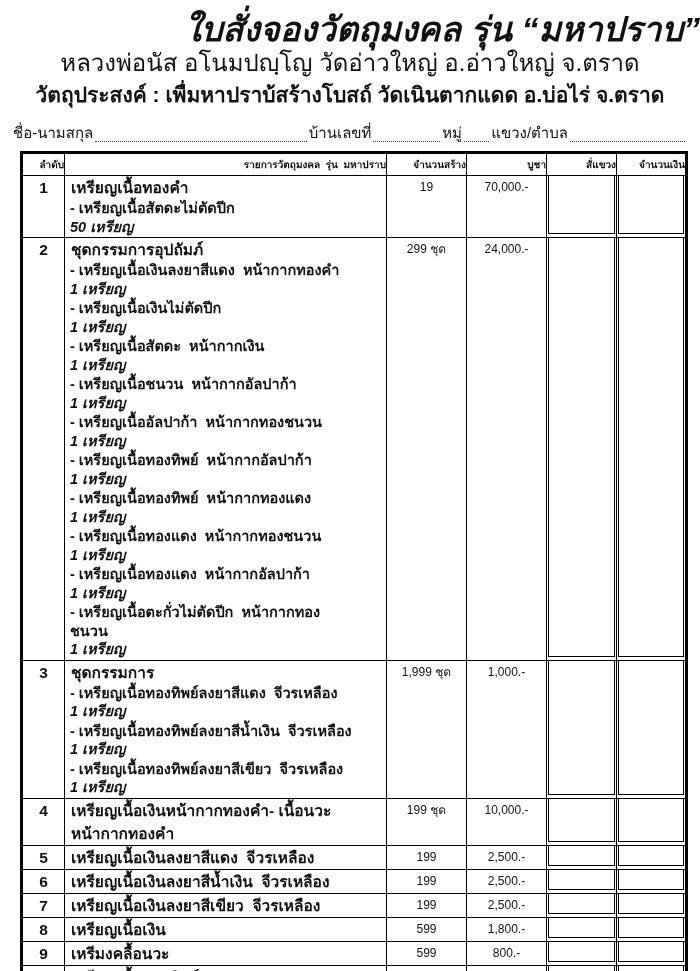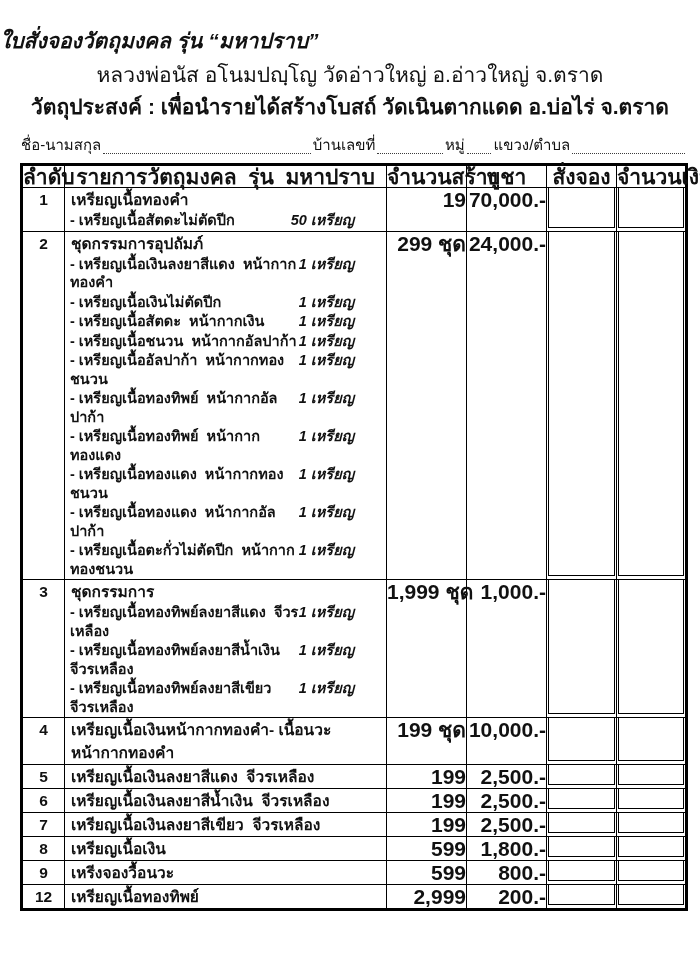--- a/index.html
+++ b/index.html
@@ -1,50 +1,50 @@
 <!DOCTYPE html>
 <html><head>
 <meta charset="utf-8">
 <style>
   html,body{margin:0;padding:0;background:#ffffff;}
   .page{
     position:relative;width:700px;height:971px;background:#fff;overflow:hidden;
     font-family:"Liberation Sans","DejaVu Sans",sans-serif;color:#111;
   }
   
-  .title{text-align:left;font-size:21px;font-weight:bold;font-style:italic;padding-top:24px;line-height:34px;}
-  .temple-line{text-align:center;font-size:21px;font-weight:normal;line-height:33px;}
+  .title{text-align:right;font-size:34px;font-weight:bold;font-style:italic;padding-top:12px;line-height:34px;}
+  .temple-line{text-align:center;font-size:24px;font-weight:normal;line-height:33px;}
   .purpose-line{text-align:center;font-size:21px;font-weight:bold;line-height:31px;}
   
-  .fields{margin:6px 14px 0 20px;font-size:15px;}
+  .fields{margin:6px 14px 0 12px;font-size:15px;}
   .field-row{display:flex;align-items:flex-end;height:29px;}
   .field-label{white-space:pre;padding:0 1px;}
   .dots{flex-grow:1;min-width:8px;border-bottom:1.6px dotted #3c3c3c;margin:0 1px 3px 1px;height:1px;}
   
   table.items{border-collapse:collapse;table-layout:fixed;width:665px;margin:6px 0 0 20px;border:3px solid #000;}
   table.items th,table.items td{border:1.5px solid #000;padding:0;}
-  table.items th{font-size:21px;font-weight:bold;height:21px;line-height:21px;white-space:pre;}
+  table.items th{font-size:10px;font-weight:bold;height:21px;line-height:21px;white-space:pre;text-align:right;}
   td.num{font-size:15.5px;font-weight:bold;text-align:center;vertical-align:top;line-height:23px;}
   td.desc{font-size:15.5px;font-weight:bold;vertical-align:top;}
   .main-name{line-height:23px;padding-left:6px;white-space:pre-wrap;}
-  .sub-line{display:flex;justify-content:space-between;line-height:18.5px;font-size:14.5px;padding:0 32px 1px 5px;}
+  .sub-line{display:flex;justify-content:space-between;line-height:18.5px;font-size:14.5px;padding:0 32px 1px 5px;flex-direction:column;}
   .sub-name{white-space:pre-wrap;}
   .sub-qty{white-space:pre;font-style:italic;}
-  td.cnum{font-size:21px;font-weight:bold;text-align:right;vertical-align:top;line-height:23px;white-space:pre;}
+  td.cnum{font-size:12px;font-weight:normal;text-align:center;vertical-align:top;line-height:23px;white-space:pre;}
   td.slotcell{position:relative;}
   .slot{position:absolute;left:1px;right:1px;top:-1px;bottom:3px;border:1.2px solid #000;}
 </style>
 </head>
 <body>
 
 <div class="page">
 
   <div class="title">ใบสั่งจองวัตถุมงคล  รุ่น  “มหาปราบ”</div>
   <div class="temple-line">หลวงพ่อนัส อโนมปญฺโญ วัดอ่าวใหญ่ อ.อ่าวใหญ่ จ.ตราด</div>
-  <div class="purpose-line">วัตถุประสงค์ : เพื่อนำรายได้สร้างโบสถ์ วัดเนินตากแดด อ.บ่อไร่ จ.ตราด</div>
+  <div class="purpose-line">วัตถุประสงค์ : เพื่มหาปราบ้สร้างโบสถ์ วัดเนินตากแดด อ.บ่อไร่ จ.ตราด</div>
 
   <div class="fields">
     <div class="field-row">
         <span class="field-label">ชื่อ-นามสกุล</span>
         <span class="dots" style="flex-grow: 4.6;"></span>
         <span class="field-label">บ้านเลขที่</span>
         <span class="dots" style="flex-grow: 1.45;"></span>
         <span class="field-label">หมู่</span>
         <span class="dots" style="flex-grow: 0.55;"></span>
         <span class="field-label">แขวง/ตำบล</span>
@@ -60,21 +60,21 @@
       <col style="width:80px">
         <col style="width:70px">
         <col style="width:70px">
     </colgroup>
     <thead>
       <tr>
         <th>ลำดับ</th>
         <th>รายการวัตถุมงคล  รุ่น  มหาปราบ</th>
         <th>จำนวนสร้าง</th>
         <th>บูชา</th>
-        <th>สั่งจอง</th>
+        <th>สั่แขวง</th>
         <th>จำนวนเงิน</th>
       </tr>
     </thead>
     <tbody>
         <tr>
           <td class="num">1</td>
           <td class="desc">
             <div class="main-name">เหรียญเนื้อทองคำ</div>
             <div class="sub-line">
               <span class="sub-name">- เหรียญเนื้อสัตดะไม่ตัดปีก</span>
@@ -236,21 +236,21 @@
           <td class="slotcell">
             <div class="slot"></div>
           </td>
           <td class="slotcell">
             <div class="slot"></div>
           </td>
         </tr>
         <tr>
           <td class="num">9</td>
           <td class="desc">
-            <div class="main-name">เหรีงจองวื้อนวะ</div>
+            <div class="main-name">เหรีมงคลื้อนวะ</div>
           </td>
           <td class="cnum">599</td>
           <td class="cnum">800.-</td>
           <td class="slotcell">
             <div class="slot"></div>
           </td>
           <td class="slotcell">
             <div class="slot"></div>
           </td>
         </tr>

